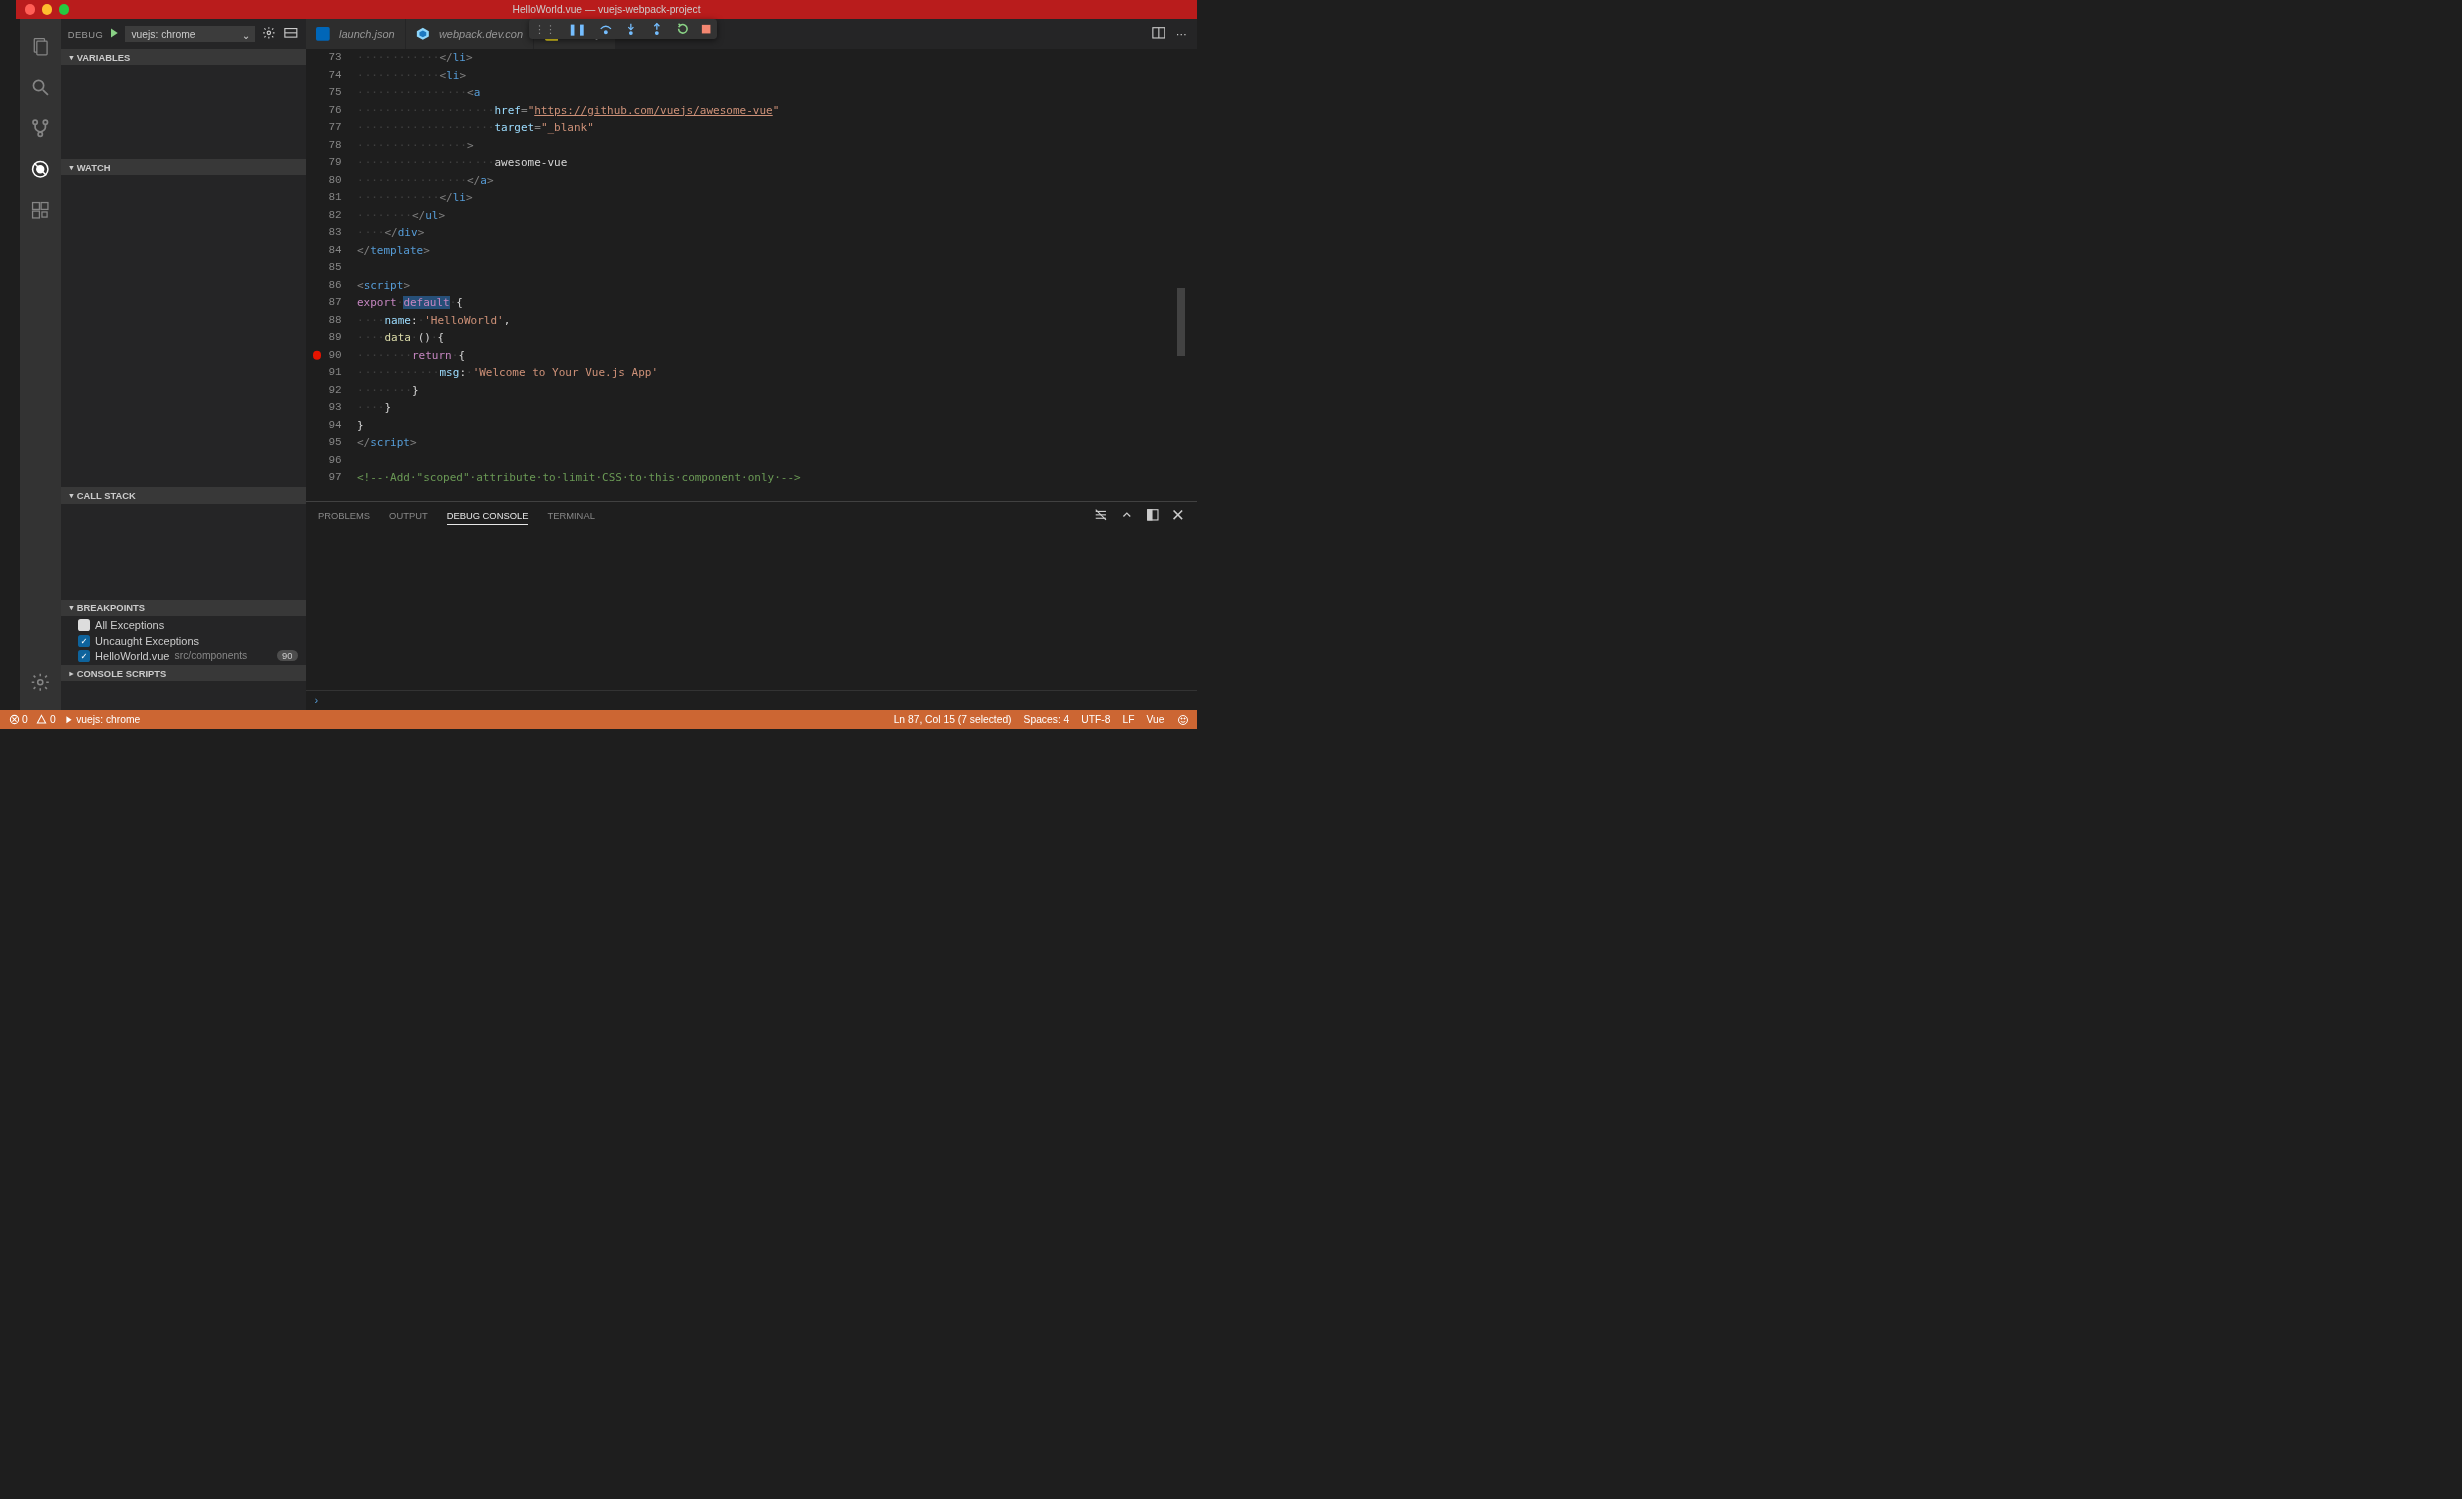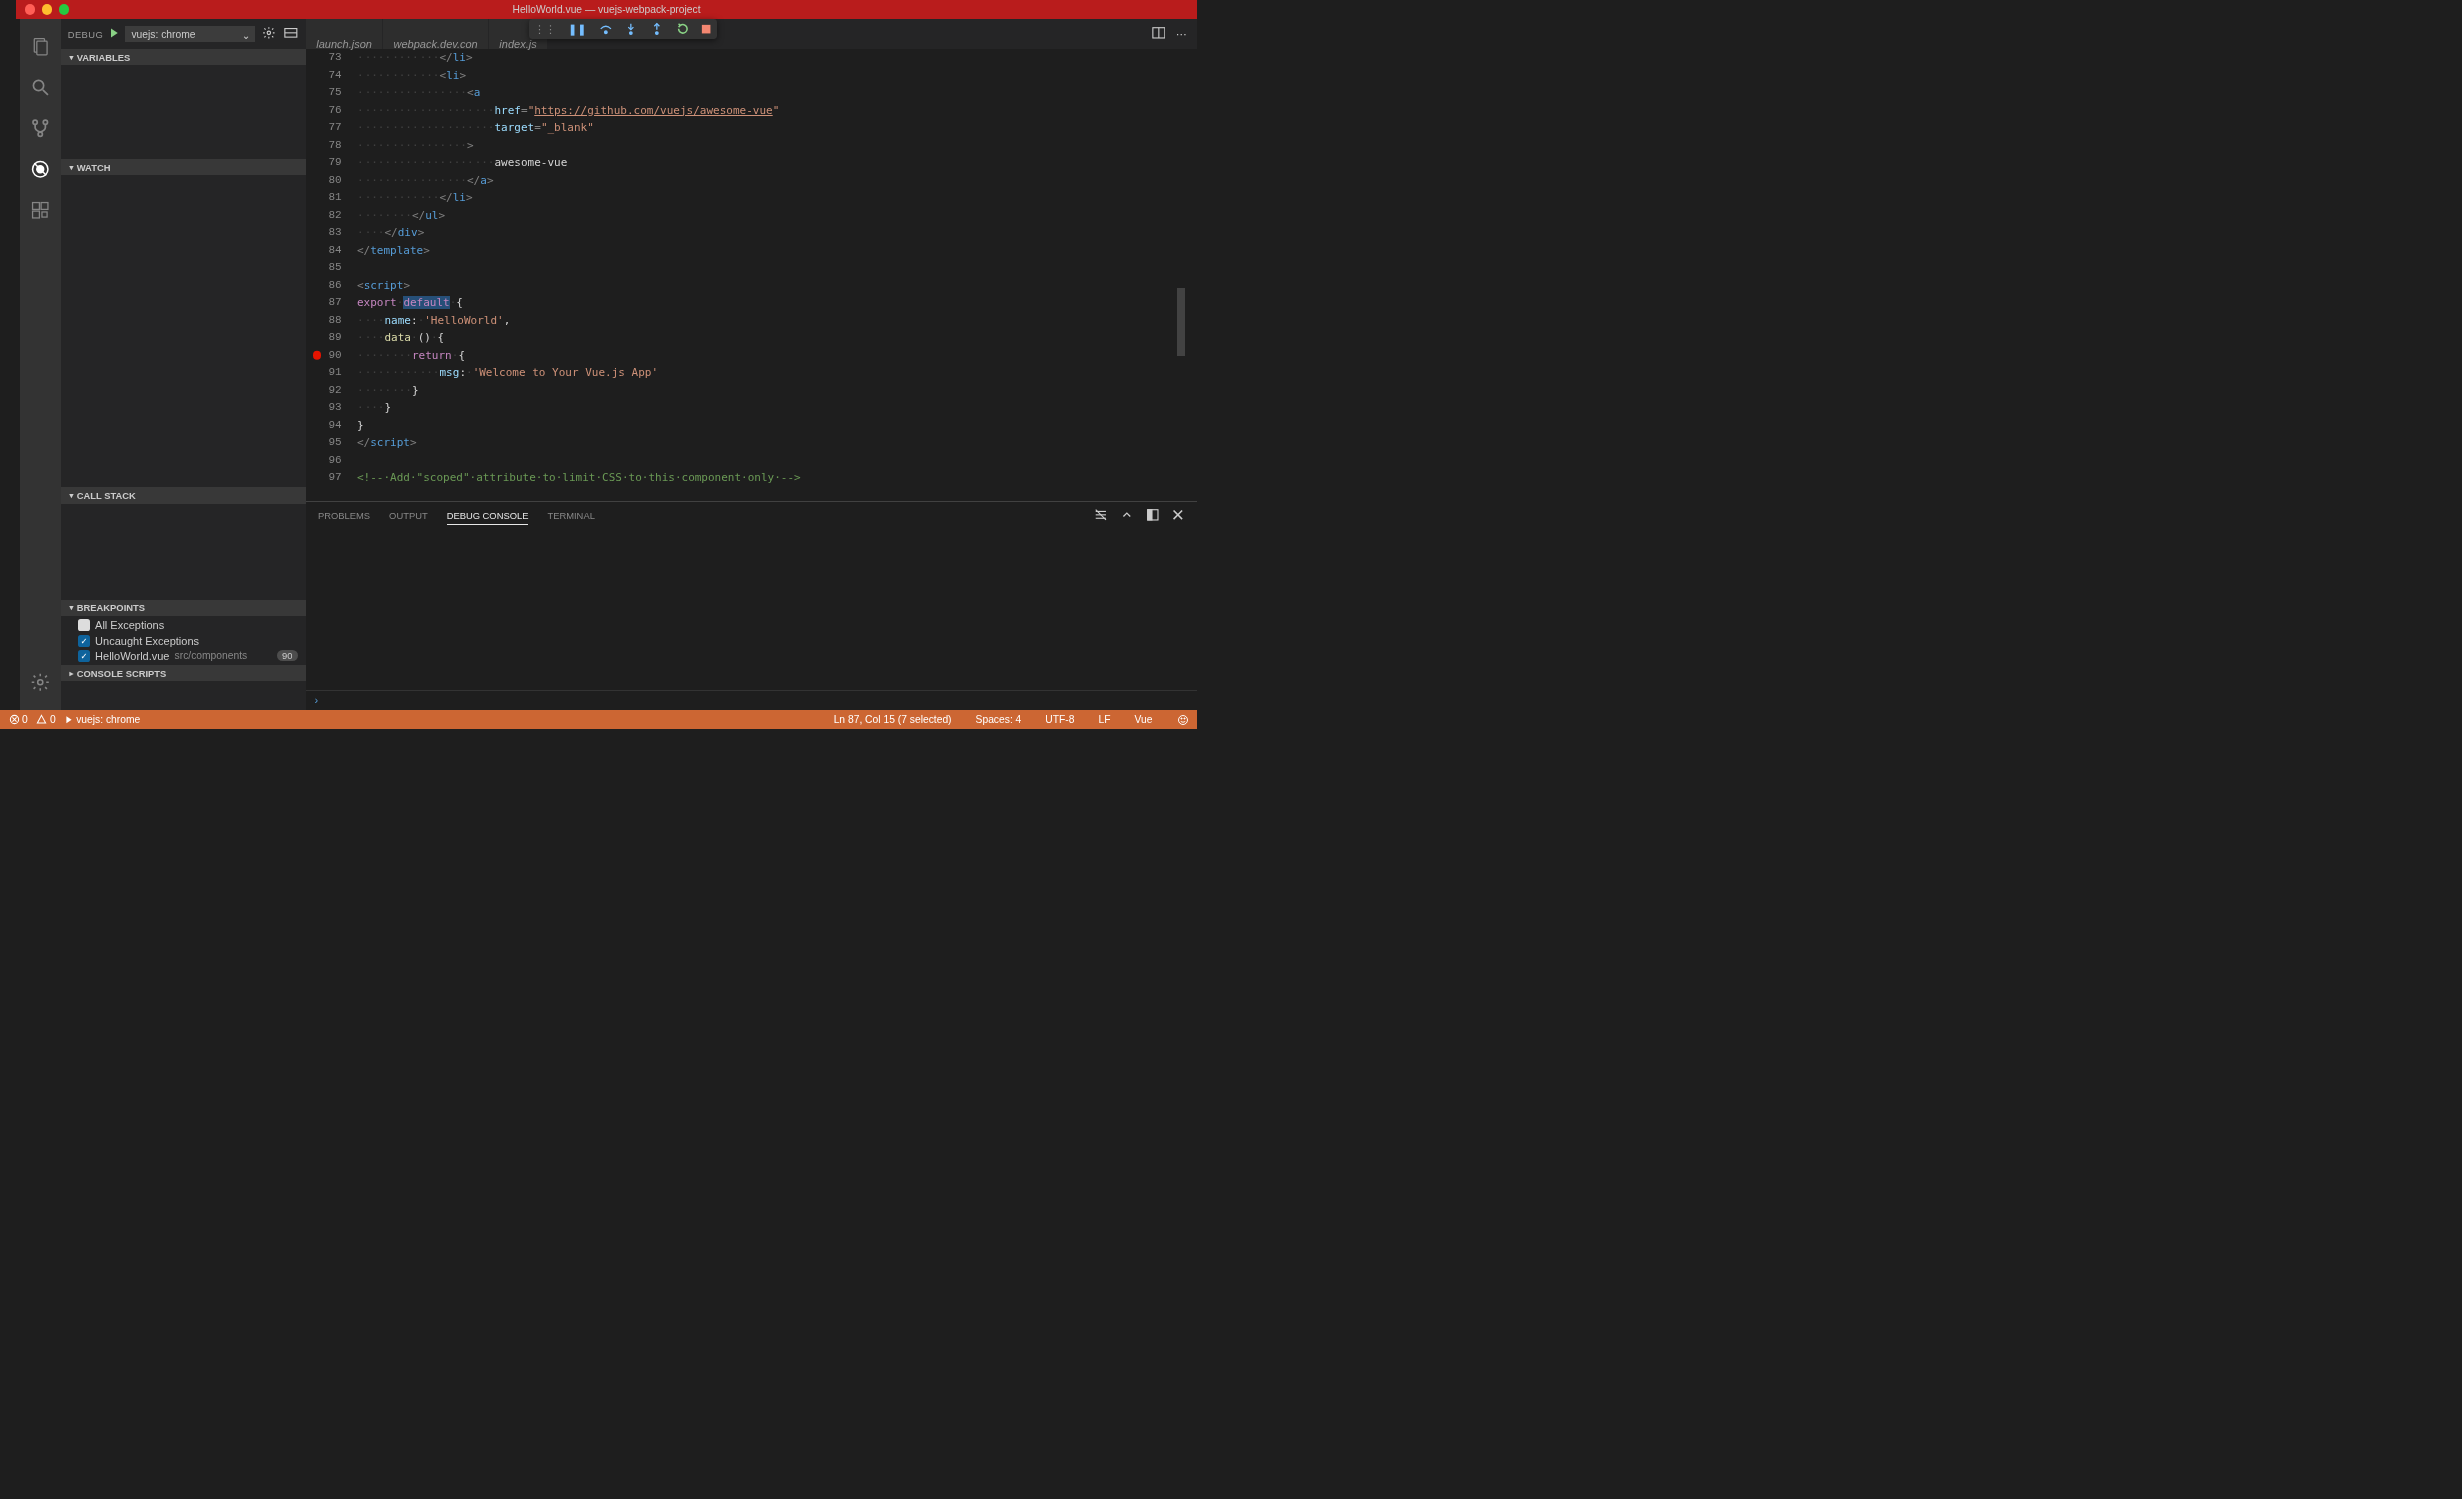--- a/index.html
+++ b/index.html
@@ -167,28 +167,27 @@
   height: 30px;
   background: #252526;
   display: flex;
   align-items: stretch;
   position: relative;
 }
 .tab {
   padding: 0 10.3px;
   display: flex;
   align-items: center;
-  gap: 19px;
+  gap: 9px;
   background: #2d2d2d;
   color: #969696;
   font-size: 11px;
   border-right: 0.9px solid #252526;
   cursor: pointer;
   font-style: italic;
-  flex-direction: column;
 }
 .tab-icon { width: 13.7px; height: 13.7px; }
 .tab-actions {
   margin-left: auto;
   display: flex;
   align-items: center;
   gap: 10.3px;
   padding-right: 10.3px;
   color: #ccc;
 }
@@ -314,21 +313,21 @@
   height: 19px;
   background: #cc6633;
   display: flex;
   align-items: center;
   color: #fff;
   font-size: 10.3px;
   padding: 0 8.5px;
   gap: 10.3px;
 }
 .status-left { display: flex; gap: 8.5px; align-items: center; }
-.status-right { margin-left: auto; display: flex; gap: 24px; align-items: center; }
+.status-right { margin-left: auto; display: flex; gap: 12px; align-items: center; }
 .status-item { cursor: pointer; display: flex; align-items: center; gap: 2.6px; }
 </style>
 </head>
 <body>
 
 <div class="titlebar">
   <div class="traffic-lights">
     <div class="traffic-light tl-red"></div>
     <div class="traffic-light tl-yellow"></div>
     <div class="traffic-light tl-green"></div>

